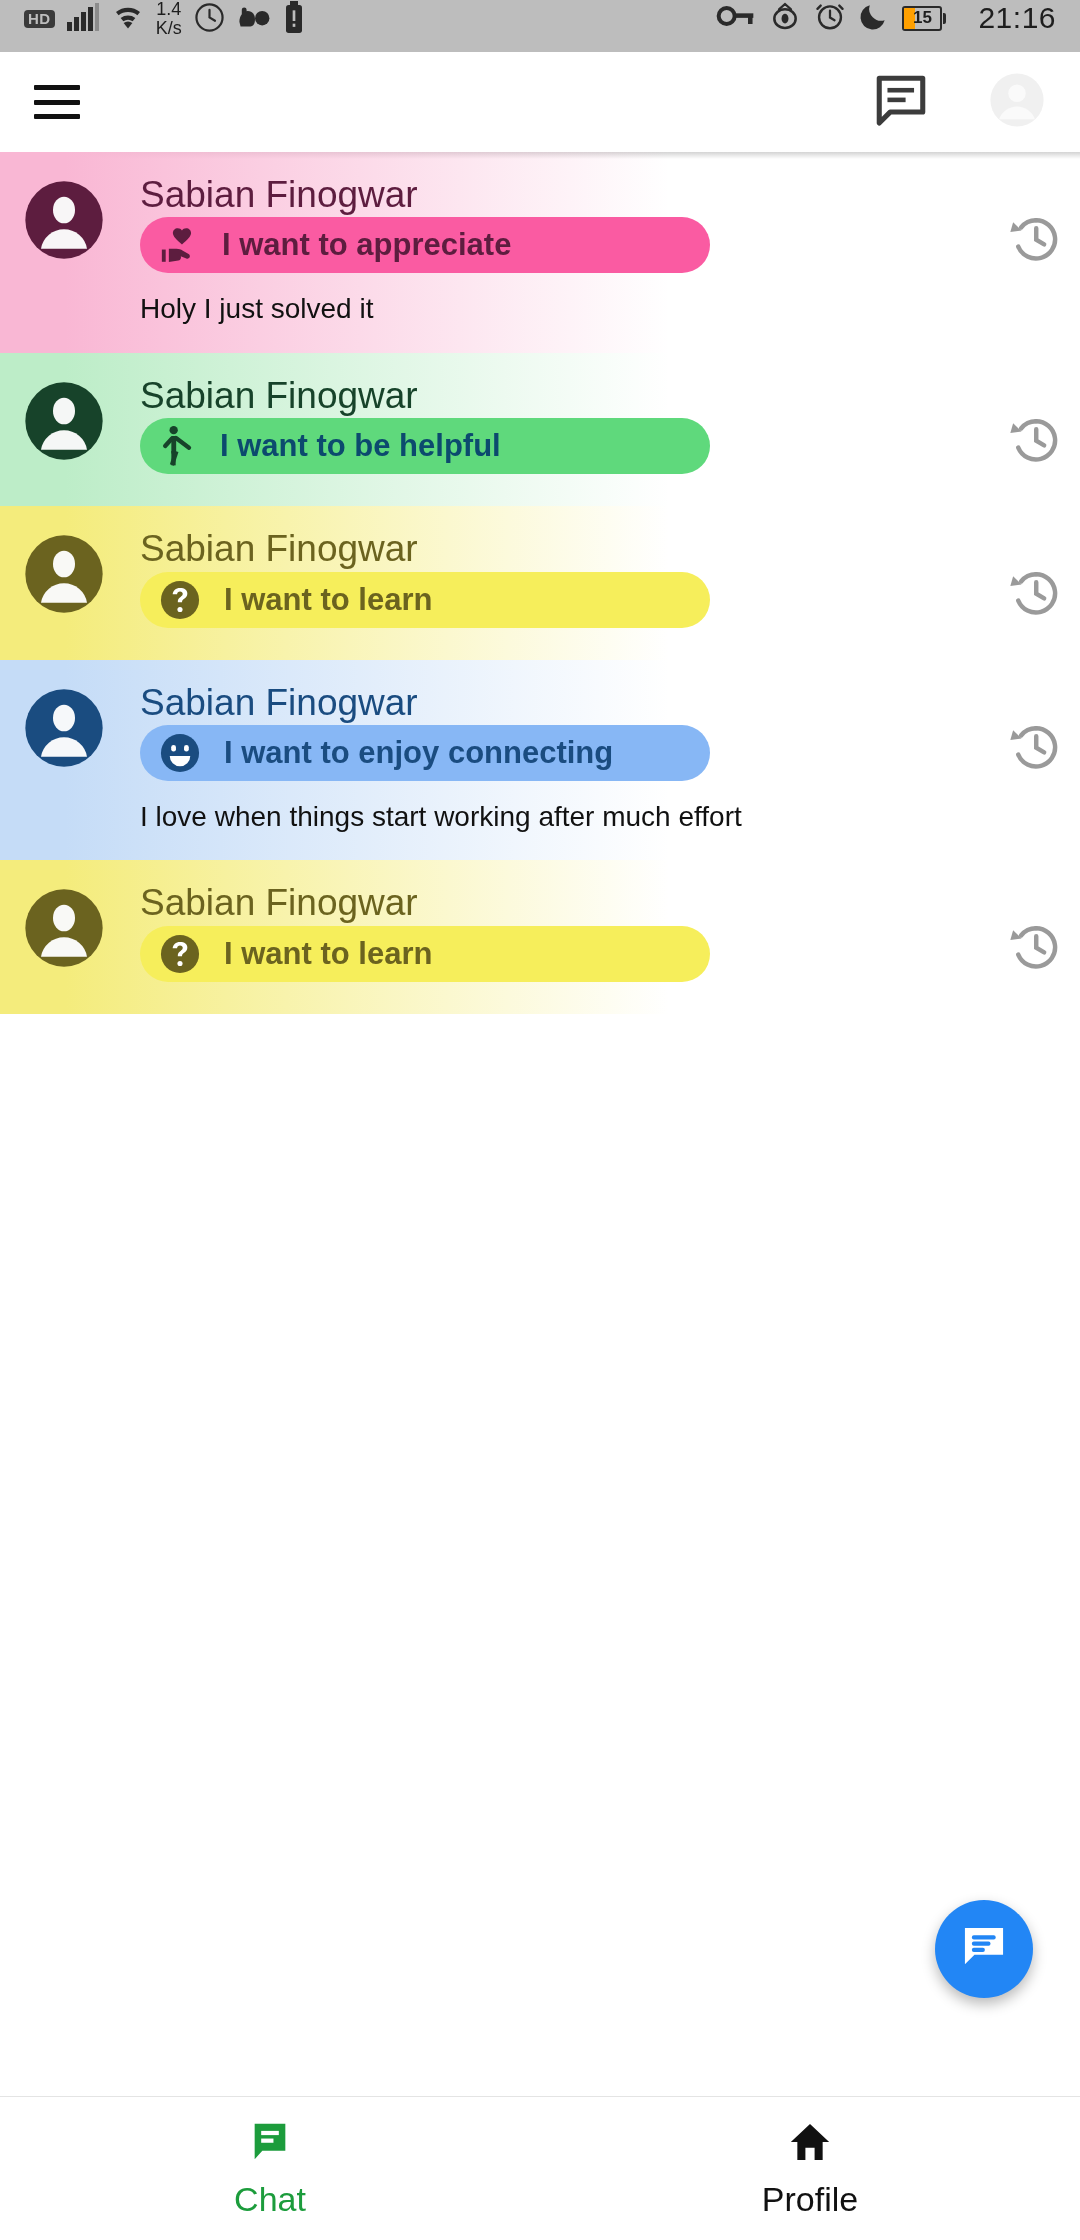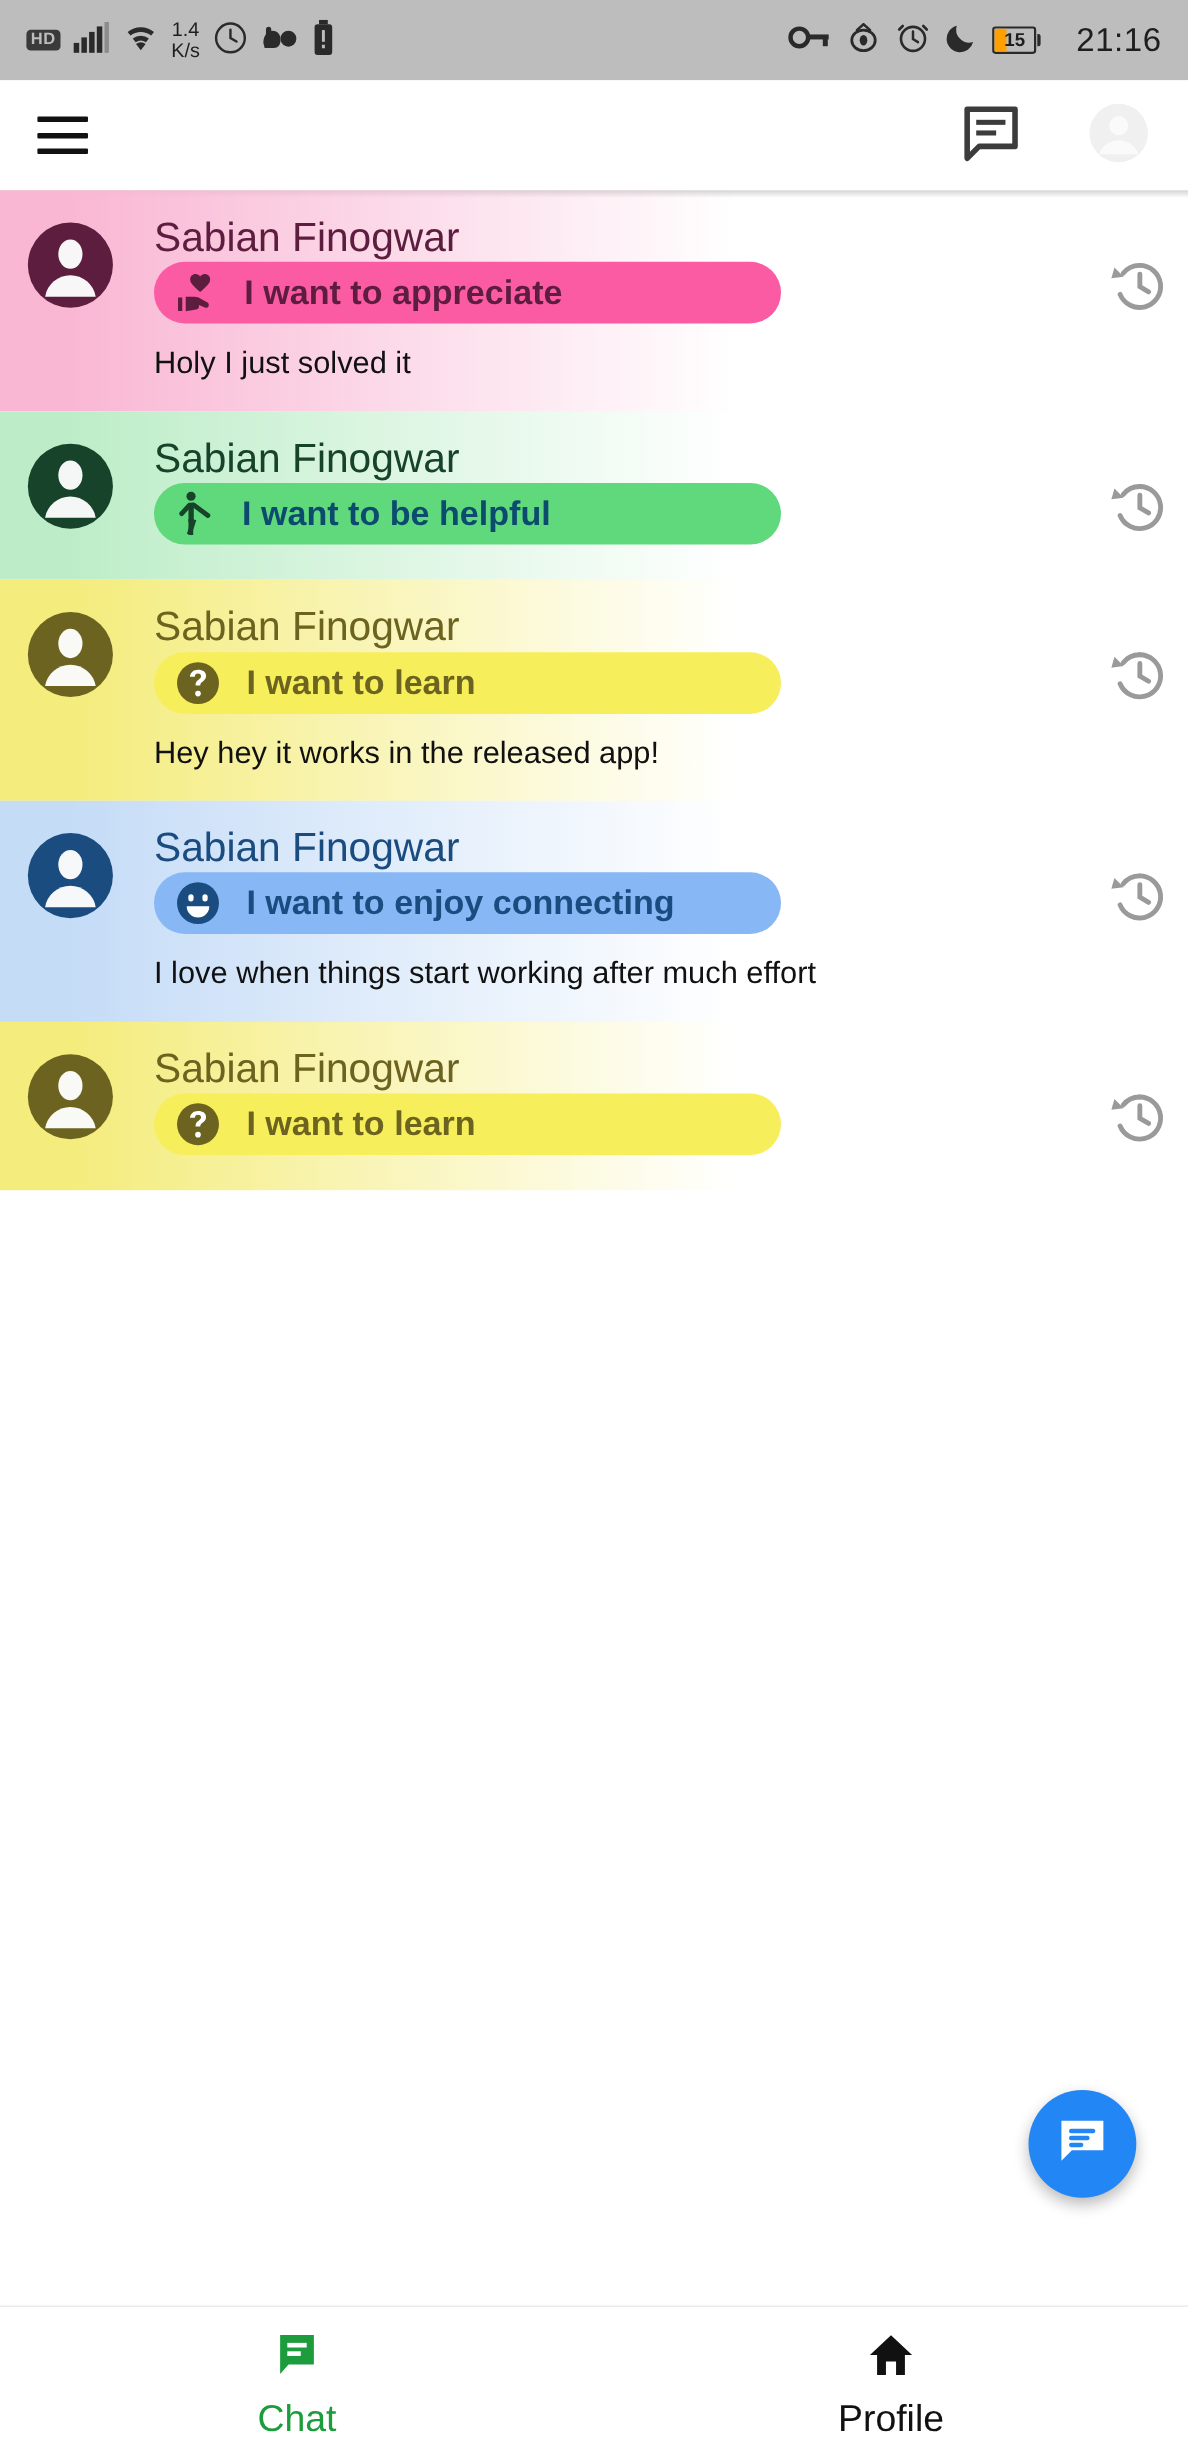--- a/index.html
+++ b/index.html
@@ -6,23 +6,23 @@
   html, body { width:1080px; height:2240px; }
   body {
     font-family:"Liberation Sans", sans-serif;
     background:#ffffff;
     overflow:hidden;
     position:relative;
   }
 
   
   .statusbar{
-    height:73px; width:100%;
+    height:52px; width:100%;
     background:#bdbdbd;
-    display:flex; align-items:center;
+    display:flex; align-items:flex-start;
     padding:0 24px;
     color:#1e1e1e;
     gap:35px;
   }
   .sb-left{ display:flex; align-items:center; gap:11px; }
   .sb-right{ display:flex; align-items:center; gap:12px; margin-left:auto; }
   .hd-badge{
     background:#3a3a3a; color:#bdbdbd;
     font-size:15px; font-weight:bold;
     border-radius:4px; padding:1px 4px;
@@ -319,21 +319,21 @@
         </div>
         <div class="msg-body"><div class="msg-name" style="color:#6b631f">Sabian Finogwar</div><div class="pill" style="background:#f6ee5b">
             <span style="display:flex;align-items:center">
               <svg width="44" height="44" viewBox="0 0 24 24">
        <circle cx="12" cy="12" r="10.4" fill="#6b631f"></circle>
        <path d="M12 5.4c-2.3 0-3.8 1.4-4 3.4h2.4c.1-.9.7-1.5 1.6-1.5.9 0 1.5.5 1.5 1.3 0 .7-.4 1.1-1.2 1.7-1 .7-1.6 1.4-1.5 2.9h2.3c0-.9.3-1.3 1.2-1.9 1.1-.8 1.7-1.6 1.7-2.9 0-1.9-1.5-3-4-3z" fill="#fff"></path>
        <circle cx="12" cy="17.2" r="1.4" fill="#fff"></circle>
      </svg>
             </span>
             <span class="pill-label" style="color:#6b631f">I want to learn</span>
-          </div><div class="msg-text">Hey hey it works in the released app!</div></div>
+          </div></div>
         <div class="history-btn">
           <svg width="56" height="56" viewBox="0 0 24 24">
      <path d="M12 4.4a8.2 8.2 0 1 1-7.6 11.3" fill="none" stroke="#9a9a9a" stroke-width="1.9" stroke-linecap="round"></path>
      <path d="M12 4.4a8.2 8.2 0 0 0-6.4 3.1" fill="none" stroke="#9a9a9a" stroke-width="1.9" stroke-linecap="round"></path>
      <path d="M2.2 5.2l3.6 3.6-4.8.6z" fill="#9a9a9a"></path>
      <path d="M12.1 7.8v4.9l3.4 2" fill="none" stroke="#9a9a9a" stroke-width="1.9" stroke-linecap="round"></path>
    </svg>
         </div>
       </div>
     </div>

